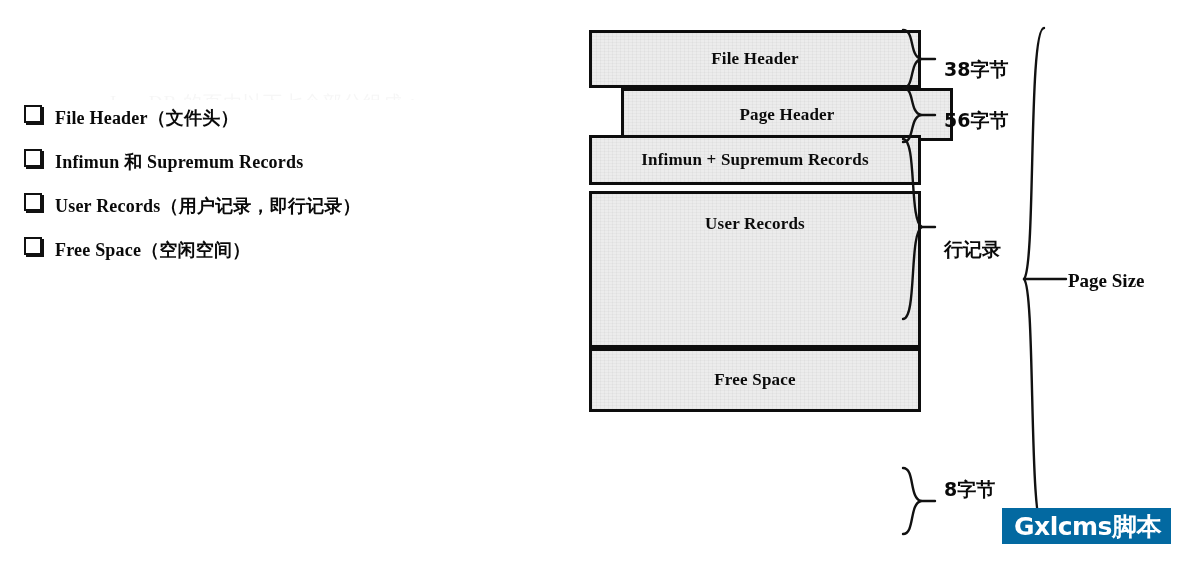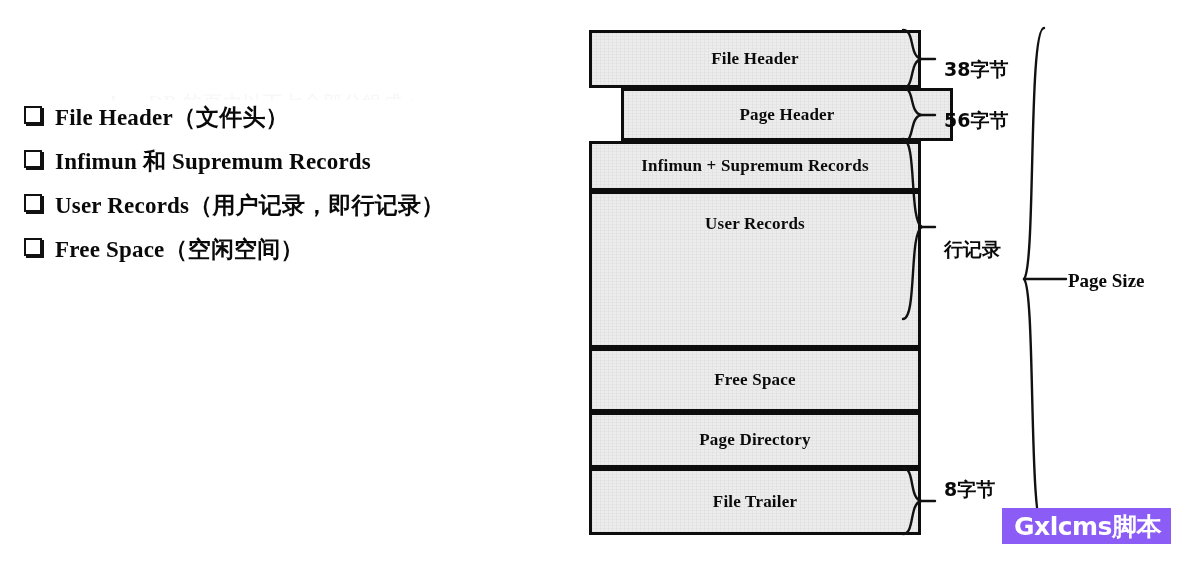--- a/index.html
+++ b/index.html
@@ -49,21 +49,21 @@
     height: 14px;
     border: 2.5px solid #111;
     background: #fff;
     box-shadow: 2px 2px 0 0 #111;
     margin-right: 13px;
     position: relative;
     top: -1px;
     flex: 0 0 auto;
   }
   .bullet-text {
-    font-size: 23px;
+    font-size: 18px;
     font-weight: 700;
     letter-spacing: .2px;
     color: #0a0a0a;
   }
 
   
   #page-diagram {
     position: absolute;
     left: 589px;
     top: 30px;
@@ -110,21 +110,21 @@
   .annot.cn { font-family: "DejaVu Sans", "Liberation Sans", sans-serif; }
   .annot.en { font-family: "Liberation Serif", serif; }
 
   
   #watermark {
     position: absolute;
     left: 1002px;
     top: 508px;
     height: 36px;
     padding: 0 10px 0 12px;
-    background: #8b5cf6;
+    background: #0369a1;
     display: flex;
     align-items: center;
     color: #ffffff;
     font-family: "DejaVu Sans", "Liberation Sans", sans-serif;
     font-weight: 700;
     font-size: 25px;
     letter-spacing: -0.5px;
   }
 </style>
 </head>
@@ -151,34 +151,28 @@
   </div>
 </div>
 
 <div id="page-diagram">
   <div class="seg" style="top:0px;height:58px;">
     <span class="seg-label">File Header</span>
   </div>
   <div class="seg" style="top:58px;height:53px;margin-left:32px;">
     <span class="seg-label">Page Header</span>
   </div>
-  <div class="seg" style="top:111px;height:50px;font-family:Liberation Serif, serif;">
+  <div class="seg" style="top:105px;height:50px;font-family:Liberation Serif, serif;">
     <span class="seg-label">Infimun + Supremum Records</span>
   </div>
   <div class="seg" style="top:161px;height:157px;align-items:flex-start;padding-top:20px;">
     <span class="seg-label">User Records</span>
   </div>
   <div class="seg" style="top:318px;height:64px;">
     <span class="seg-label">Free Space</span>
-  </div>
-  <div class="seg" style="top:382px;height:56px;">
-    <span class="seg-label">Page Directory</span>
-  </div>
-  <div class="seg" style="top:438px;height:67px;">
-    <span class="seg-label">File Trailer</span>
   </div>
 </div>
 
 <svg class="brace-svg" style="left:901px; top:28px; width:40px; height:64px;" viewBox="0 0 40 64">
   <path d="M2,2 C14,2 8,28 20,31 C8,34 14,60 2,60"></path>
   <path d="M20,31 L34,31"></path>
 </svg>
 
 <svg class="brace-svg" style="left:901px; top:86px; width:40px; height:60px;" viewBox="0 0 40 60">
   <path d="M2,2 C14,2 8,26 20,29 C8,32 14,56 2,56"></path>

